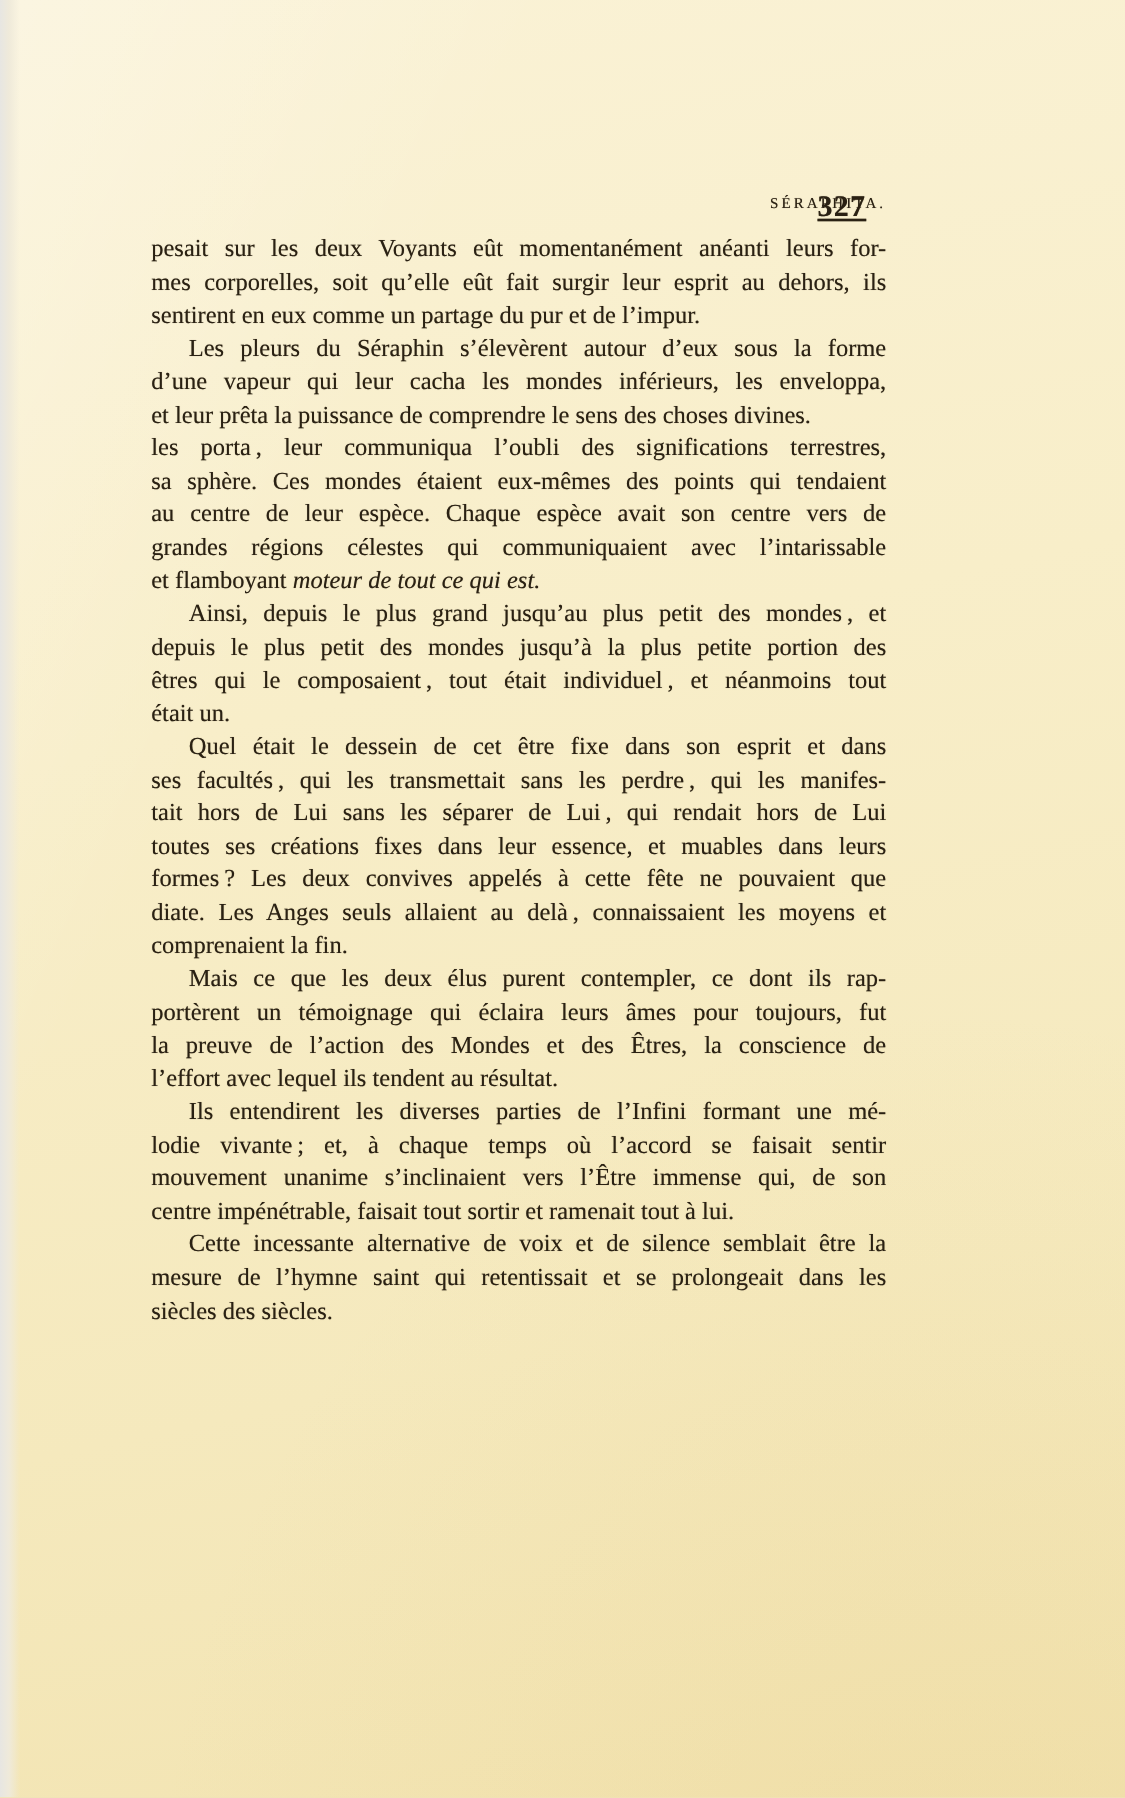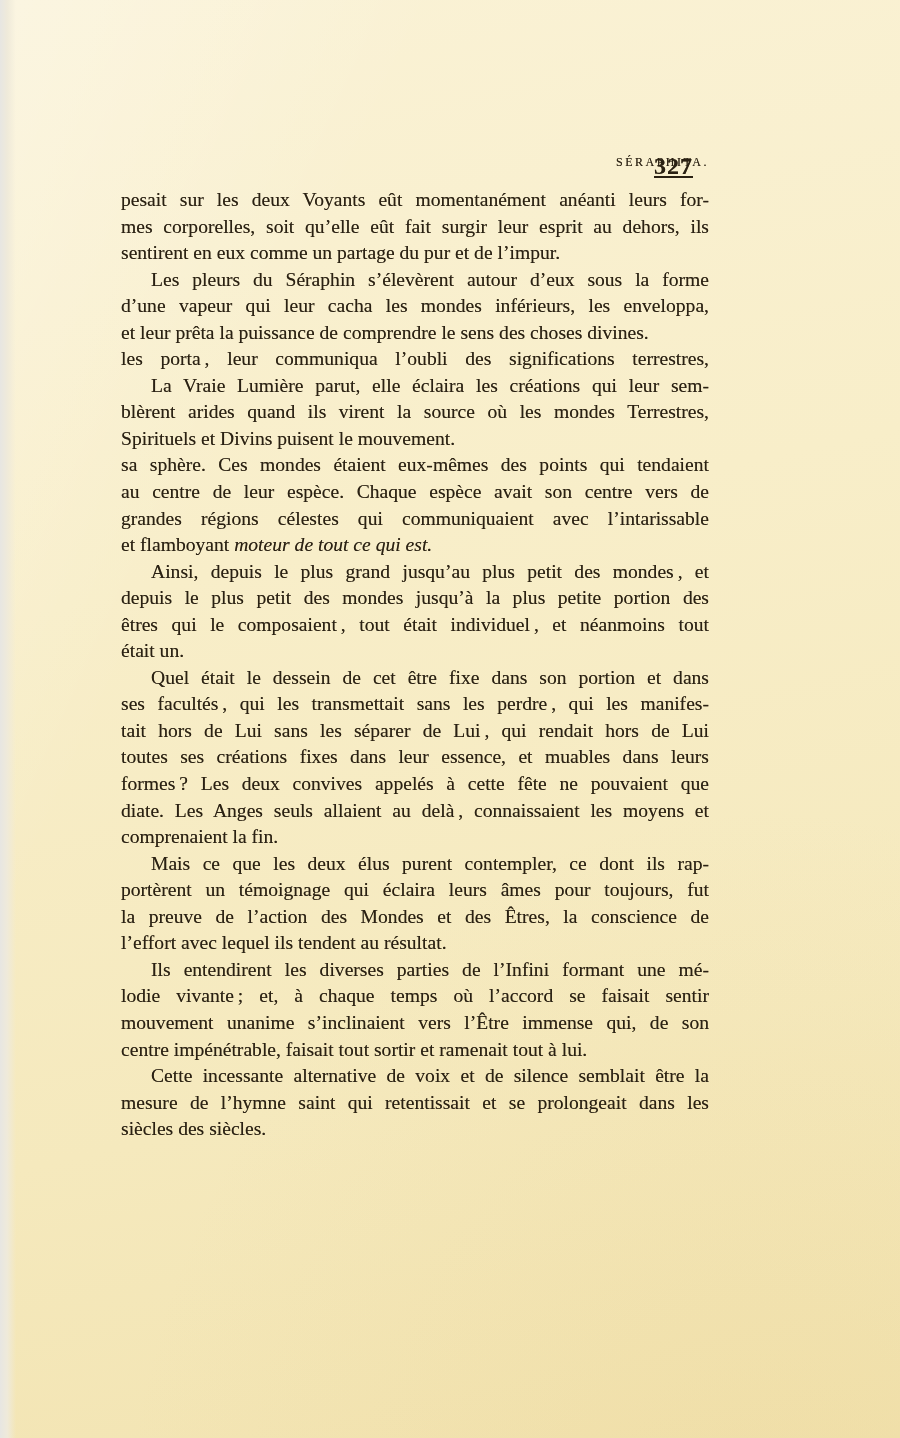--- a/index.html
+++ b/index.html
@@ -92,38 +92,33 @@
           <div class="line"><span>mes corporelles, soit qu’elle eût fait surgir leur esprit au dehors, ils</span></div>
           <div class="line last"><span>sentirent en eux comme un partage du pur et de l’impur.</span></div>
         </div>
         <div class="paragraph">
           <div class="line first"><span>Les pleurs du Séraphin s’élevèrent autour d’eux sous la forme</span></div>
           <div class="line"><span>d’une vapeur qui leur cacha les mondes inférieurs, les enveloppa,</span></div>
           <div class="line last"><span>et leur prêta la puissance de comprendre le sens des choses divines.</span></div>
           <div class="line"><span>les porta , leur communiqua l’oubli des significations terrestres,</span></div>
         </div>
         <div class="paragraph">
-          <div class="line first"><span>La Vraie Lumière parut, elle éclaira les créations qui leur sem-</span></div>
-          <div class="line"><span>blèrent arides quand ils virent la source où les mondes Terrestres,</span></div>
-          <div class="line last"><span>Spirituels et Divins puisent le mouvement.</span></div>
-        </div>
-        <div class="paragraph">
           <div class="line"><span>sa sphère. Ces mondes étaient eux-mêmes des points qui tendaient</span></div>
           <div class="line"><span>au centre de leur espèce. Chaque espèce avait son centre vers de</span></div>
           <div class="line"><span>grandes régions célestes qui communiquaient avec l’intarissable</span></div>
           <div class="line last"><span>et flamboyant </span><span class="it">moteur de tout ce qui est.</span></div>
         </div>
         <div class="paragraph">
           <div class="line first"><span>Ainsi, depuis le plus grand jusqu’au plus petit des mondes , et</span></div>
           <div class="line"><span>depuis le plus petit des mondes jusqu’à la plus petite portion des</span></div>
           <div class="line"><span>êtres qui le composaient , tout était individuel , et néanmoins tout</span></div>
           <div class="line last"><span>était un.</span></div>
         </div>
         <div class="paragraph">
-          <div class="line first"><span>Quel était le dessein de cet être fixe dans son portion et dans</span></div>
+          <div class="line first"><span>Quel était le dessein de cet être fixe dans son esprit et dans</span></div>
           <div class="line"><span>ses facultés , qui les transmettait sans les perdre , qui les manifes-</span></div>
           <div class="line"><span>tait hors de Lui sans les séparer de Lui , qui rendait hors de Lui</span></div>
           <div class="line"><span>toutes ses créations fixes dans leur essence, et muables dans leurs</span></div>
           <div class="line"><span>formes ? Les deux convives appelés à cette fête ne pouvaient que</span></div>
           <div class="line"><span>diate. Les Anges seuls allaient au delà , connaissaient les moyens et</span></div>
           <div class="line last"><span>comprenaient la fin.</span></div>
         </div>
         <div class="paragraph">
           <div class="line first"><span>Mais ce que les deux élus purent contempler, ce dont ils rap-</span></div>
           <div class="line"><span>portèrent un témoignage qui éclaira leurs âmes pour toujours, fut</span></div>

